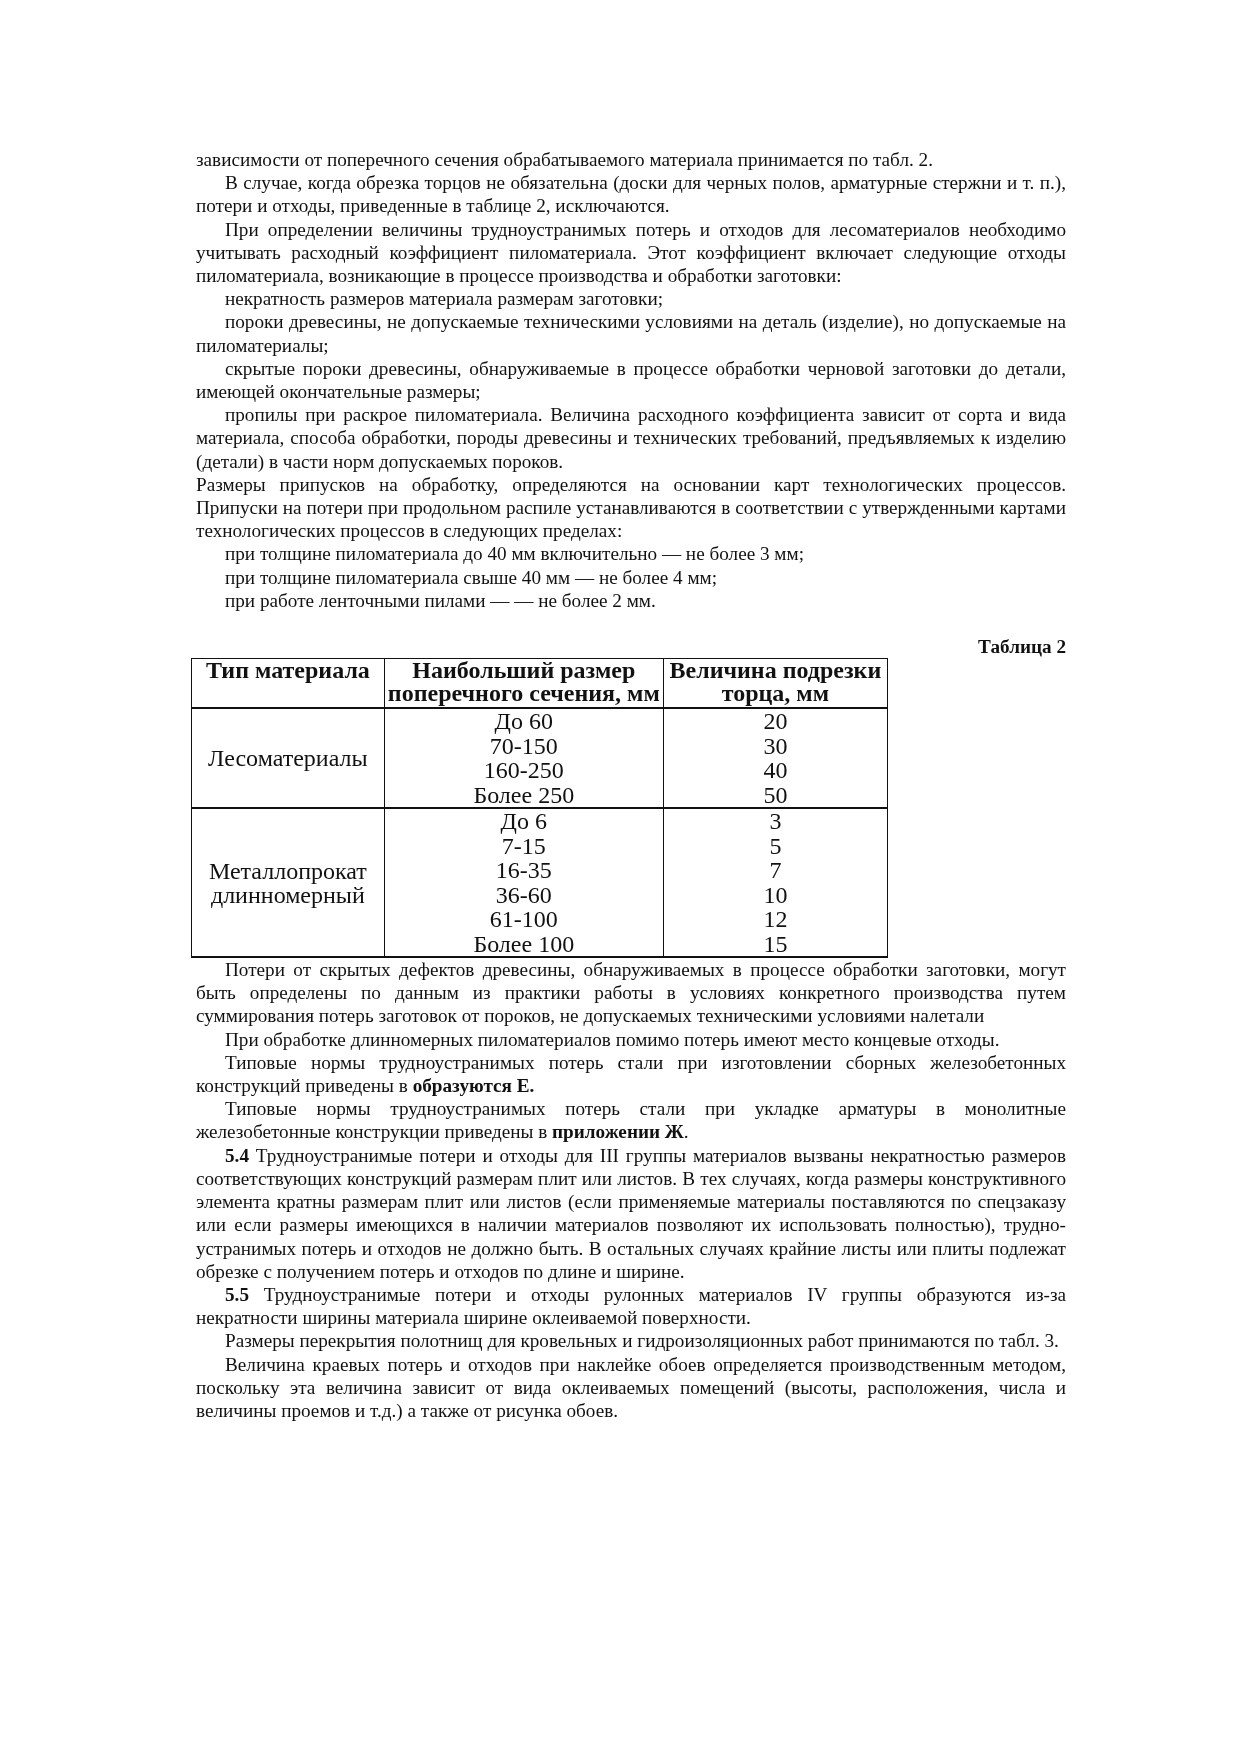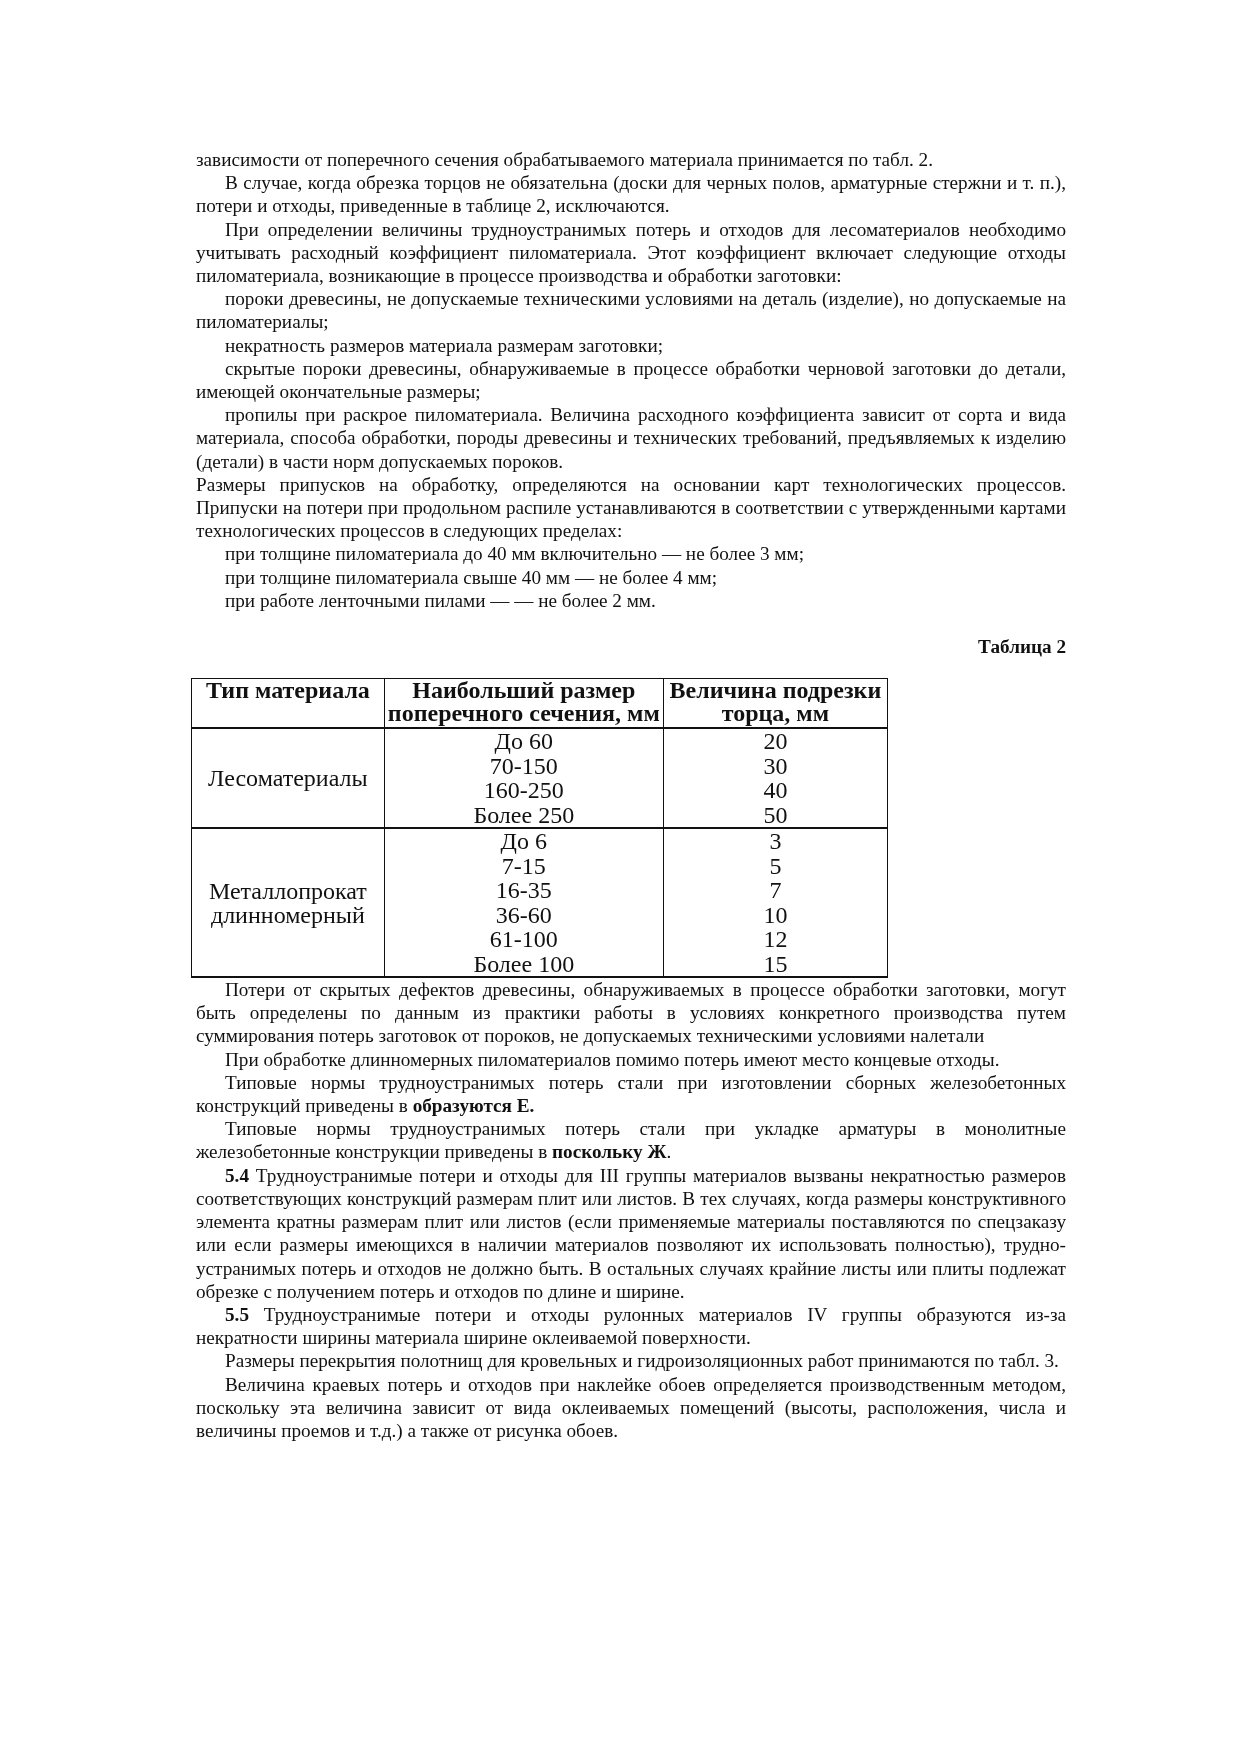--- a/index.html
+++ b/index.html
@@ -9,21 +9,21 @@
     color: #111111;
   }
   .page {
     position: absolute; left: 196px; top: 148px; width: 870px;
     font-size: 19.2px; line-height: 23.2px;
   }
   .p { text-align: justify; margin: 0; }
   .ind { text-indent: 29px; }
   .b { font-weight: bold; }
   .caption {
-    text-align: right; font-weight: bold; margin-top: 23px; margin-bottom: 20px;
+    text-align: right; font-weight: bold; margin-top: 23px; 
     font-size: 19.2px; line-height: 23px;
   }
   table.t2 {
     border-collapse: collapse; margin-left: -5px; width: 697px;
     font-size: 24px; line-height: 24px;
   }
   table.t2 td, table.t2 th {
     border-left: 1.5px solid #111; border-right: 1.5px solid #111;
     padding: 0; text-align: center; vertical-align: middle;
   }
@@ -37,22 +37,22 @@
   .tight div { height: 24.5px; }
 </style>
 </head>
 <body>
 
 <div class="page">
 
   <p class="p">зависимости от поперечного сечения обрабатываемого материала принимается по табл. 2.</p>
   <p class="p ind">В случае, когда обрезка торцов не обязательна (доски для черных полов, арматурные стержни и т. п.), потери и отходы, приведенные в таблице 2, исключаются.</p>
   <p class="p ind">При определении величины трудноустранимых потерь и отходов для лесоматериалов необходимо учитывать расходный коэффициент пиломатериала. Этот коэффициент включает следующие отходы пиломатериала, возникающие в процессе производства и обработки заготовки:</p>
+  <p class="p ind">некратность размеров материала размерам заготовки;</p>
   <p class="p ind">пороки древесины, не допускаемые техническими условиями на деталь (изделие), но допускаемые на пиломатериалы;</p>
-  <p class="p ind">некратность размеров материала размерам заготовки;</p>
   <p class="p ind">скрытые пороки древесины, обнаруживаемые в процессе обработки черновой заготовки до детали, имеющей окончательные размеры;</p>
   <p class="p ind">пропилы при раскрое пиломатериала. Величина расходного коэффициента зависит от сорта и вида материала, способа обработки, породы древесины и технических требований, предъявляемых к изделию (детали) в части норм допускаемых пороков.</p>
   <p class="p">Размеры припусков на обработку, определяются на основании карт технологических процессов. Припуски на потери при продольном распиле устанавливаются в соответствии с утвержденными картами технологических процессов в следующих пределах:</p>
   <p class="p ind">при толщине пиломатериала до 40 мм включительно — не более 3 мм;</p>
   <p class="p ind">при толщине пиломатериала свыше 40 мм — не более 4 мм;</p>
   <p class="p ind">при работе ленточными пилами — — не более 2 мм.</p>
 
   <div class="caption">Таблица 2</div>
 
   <table class="t2">
@@ -97,19 +97,19 @@
           <div>12</div>
           <div>15</div>
         </td>
       </tr>
     </tbody>
   </table>
 
   <p class="p ind">Потери от скрытых дефектов древесины, обнаруживаемых в процессе обработки заготовки, могут быть определены по данным из практики работы в условиях конкретного производства путем суммирования потерь заготовок от пороков, не допускаемых техническими условиями налетали</p>
   <p class="p ind">При обработке длинномерных пиломатериалов помимо потерь имеют место концевые отходы.</p>
   <p class="p ind"><span>Типовые нормы трудноустранимых потерь стали при изготовлении сборных железобетонных конструкций приведены в </span><span class="b">образуются Е.</span></p>
-  <p class="p ind"><span>Типовые нормы трудноустранимых потерь стали при укладке арматуры в монолитные железобетонные конструкции приведены в </span><span class="b">поскольку Ж</span><span>.</span></p>
+  <p class="p ind"><span>Типовые нормы трудноустранимых потерь стали при укладке арматуры в монолитные железобетонные конструкции приведены в </span><span class="b">приложении Ж</span><span>.</span></p>
   <p class="p ind"><span class="b">5.4</span><span> Трудноустранимые потери и отходы для III группы материалов вызваны некратностью размеров соответствующих конструкций размерам плит или листов. В тех случаях, когда размеры конструктивного элемента кратны размерам плит или листов (если применяемые материалы поставляются по спецзаказу или если размеры имеющихся в наличии материалов позволяют их использовать полностью), трудно-устранимых потерь и отходов не должно быть. В остальных случаях крайние листы или плиты подлежат обрезке с получением потерь и отходов по длине и ширине.</span></p>
   <p class="p ind"><span class="b">5.5</span><span> Трудноустранимые потери и отходы рулонных материалов IV группы образуются из-за некратности ширины материала ширине оклеиваемой поверхности.</span></p>
   <p class="p ind">Размеры перекрытия полотнищ для кровельных и гидроизоляционных работ принимаются по табл. 3.</p>
   <p class="p ind">Величина краевых потерь и отходов при наклейке обоев определяется производственным методом, поскольку эта величина зависит от вида оклеиваемых помещений (высоты, расположения, числа и величины проемов и т.д.) а также от рисунка обоев.</p>
 
 </div>
 
 </body></html>

